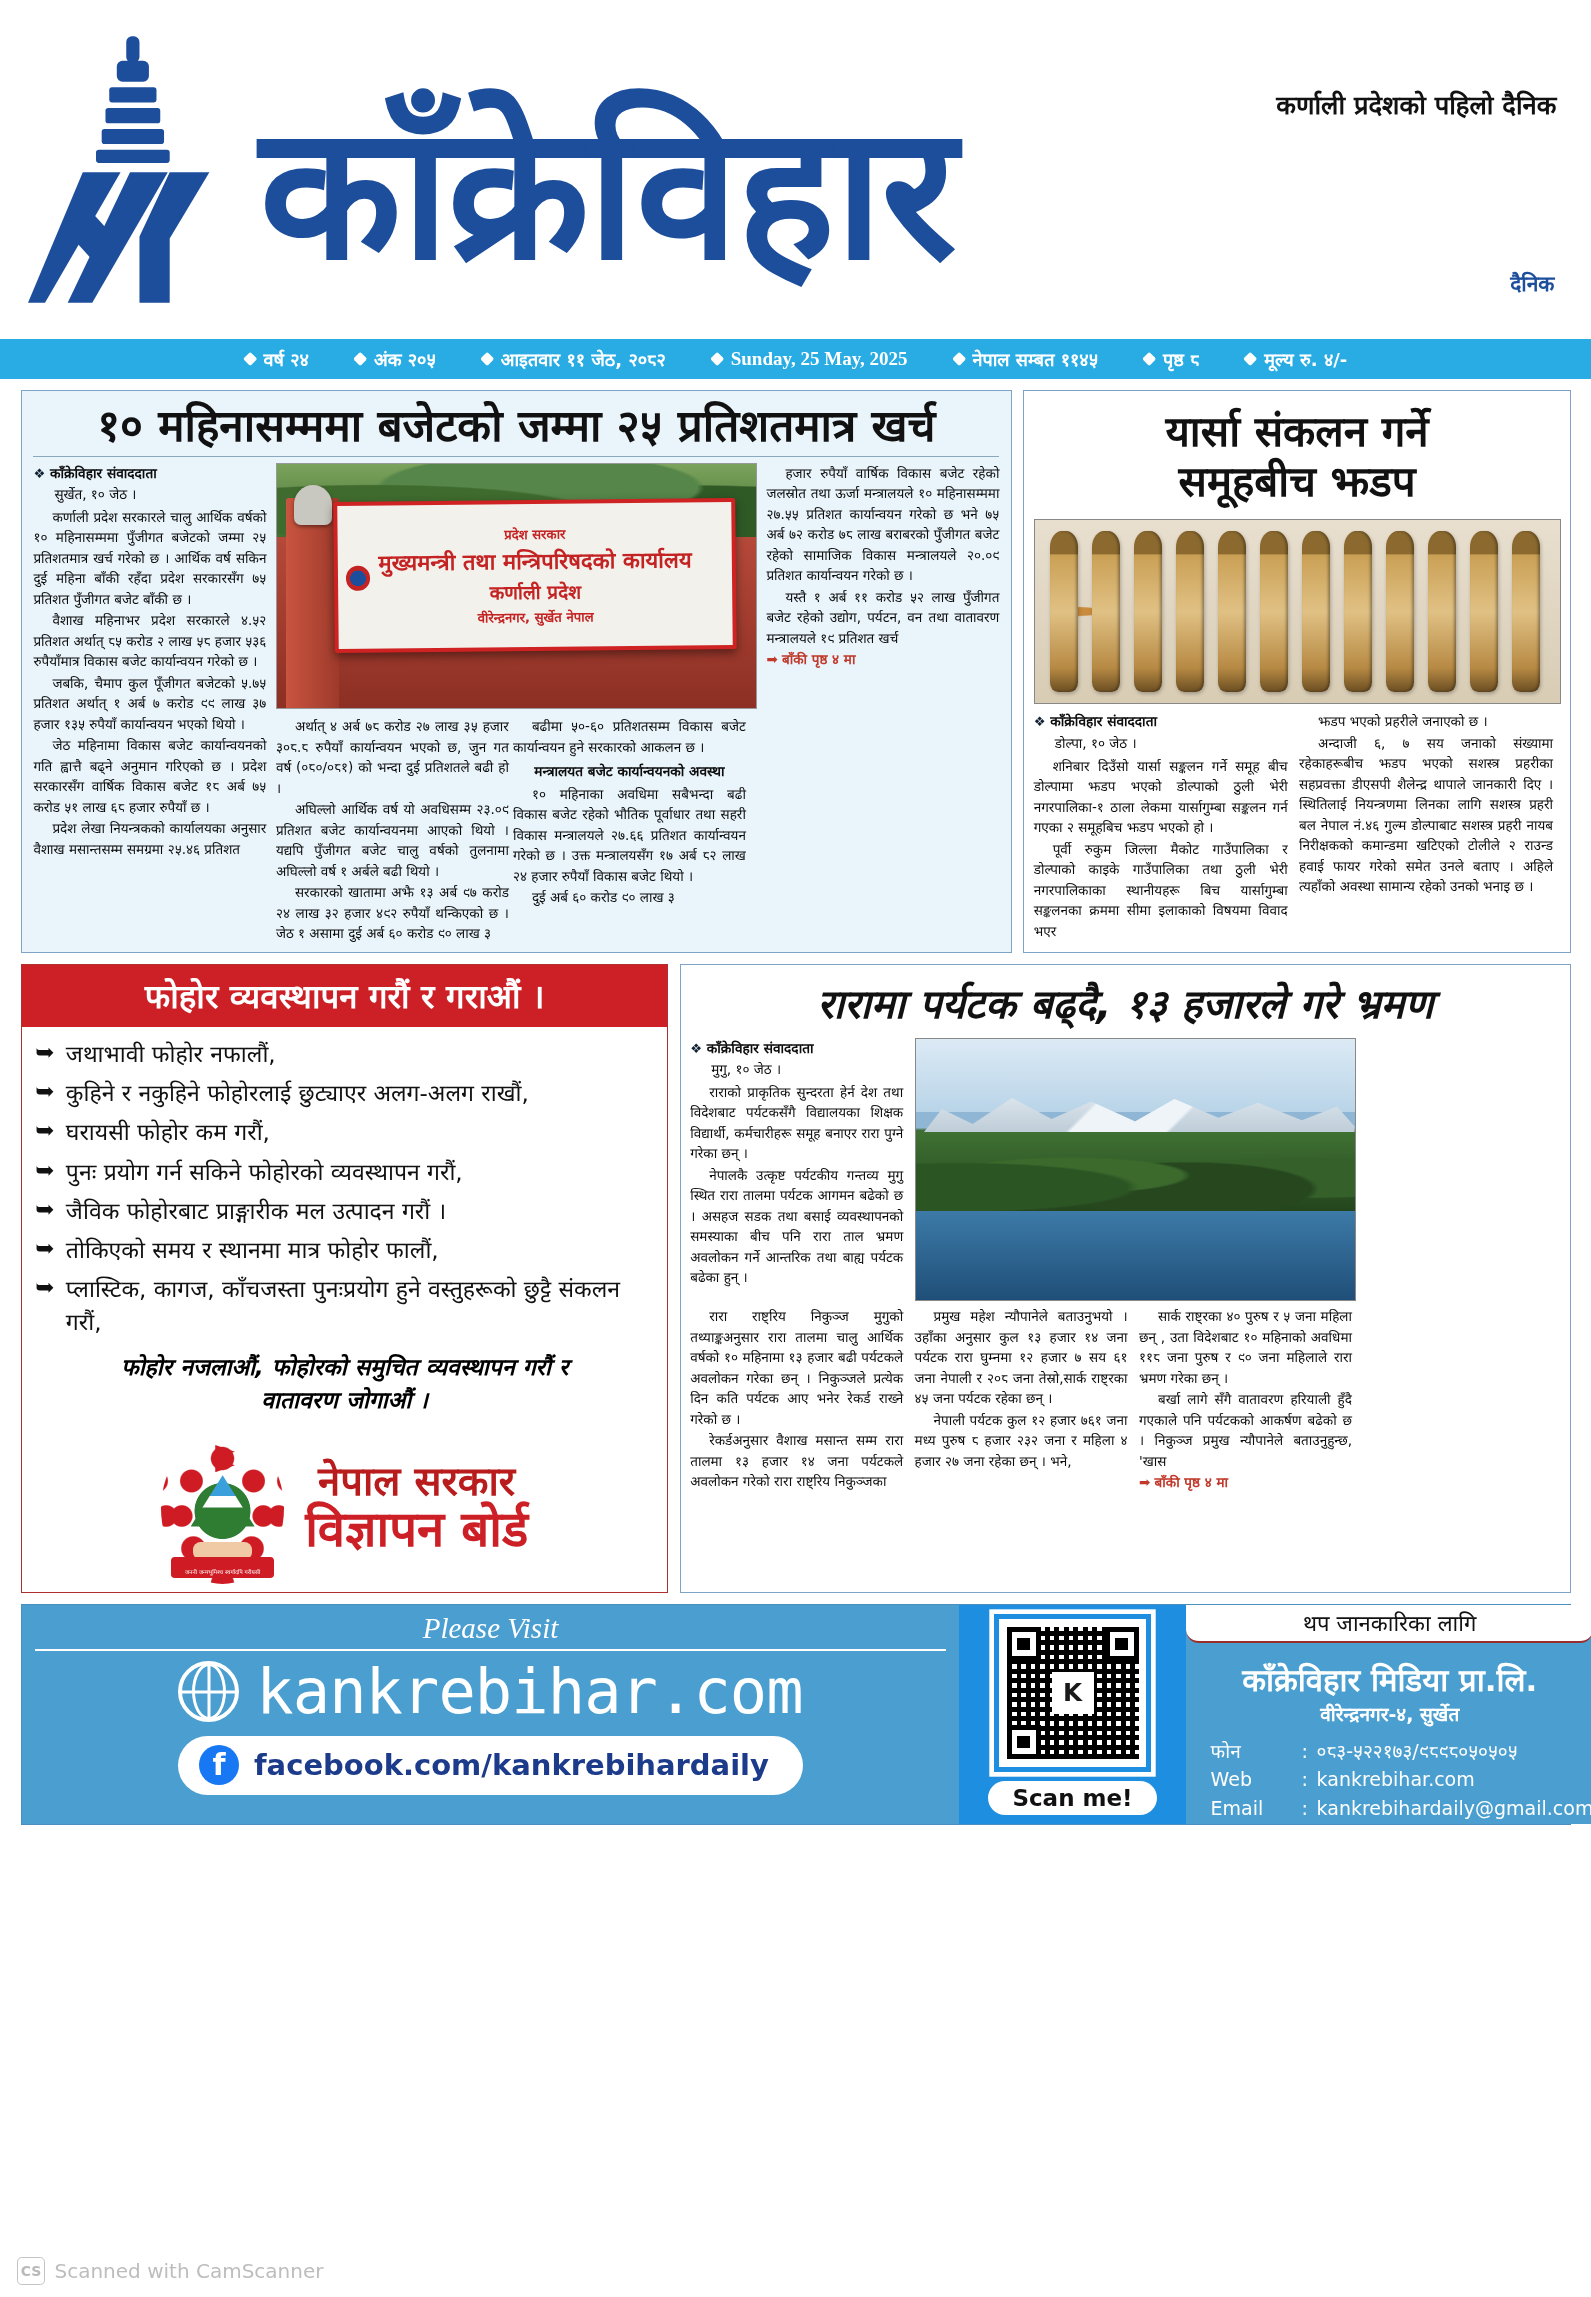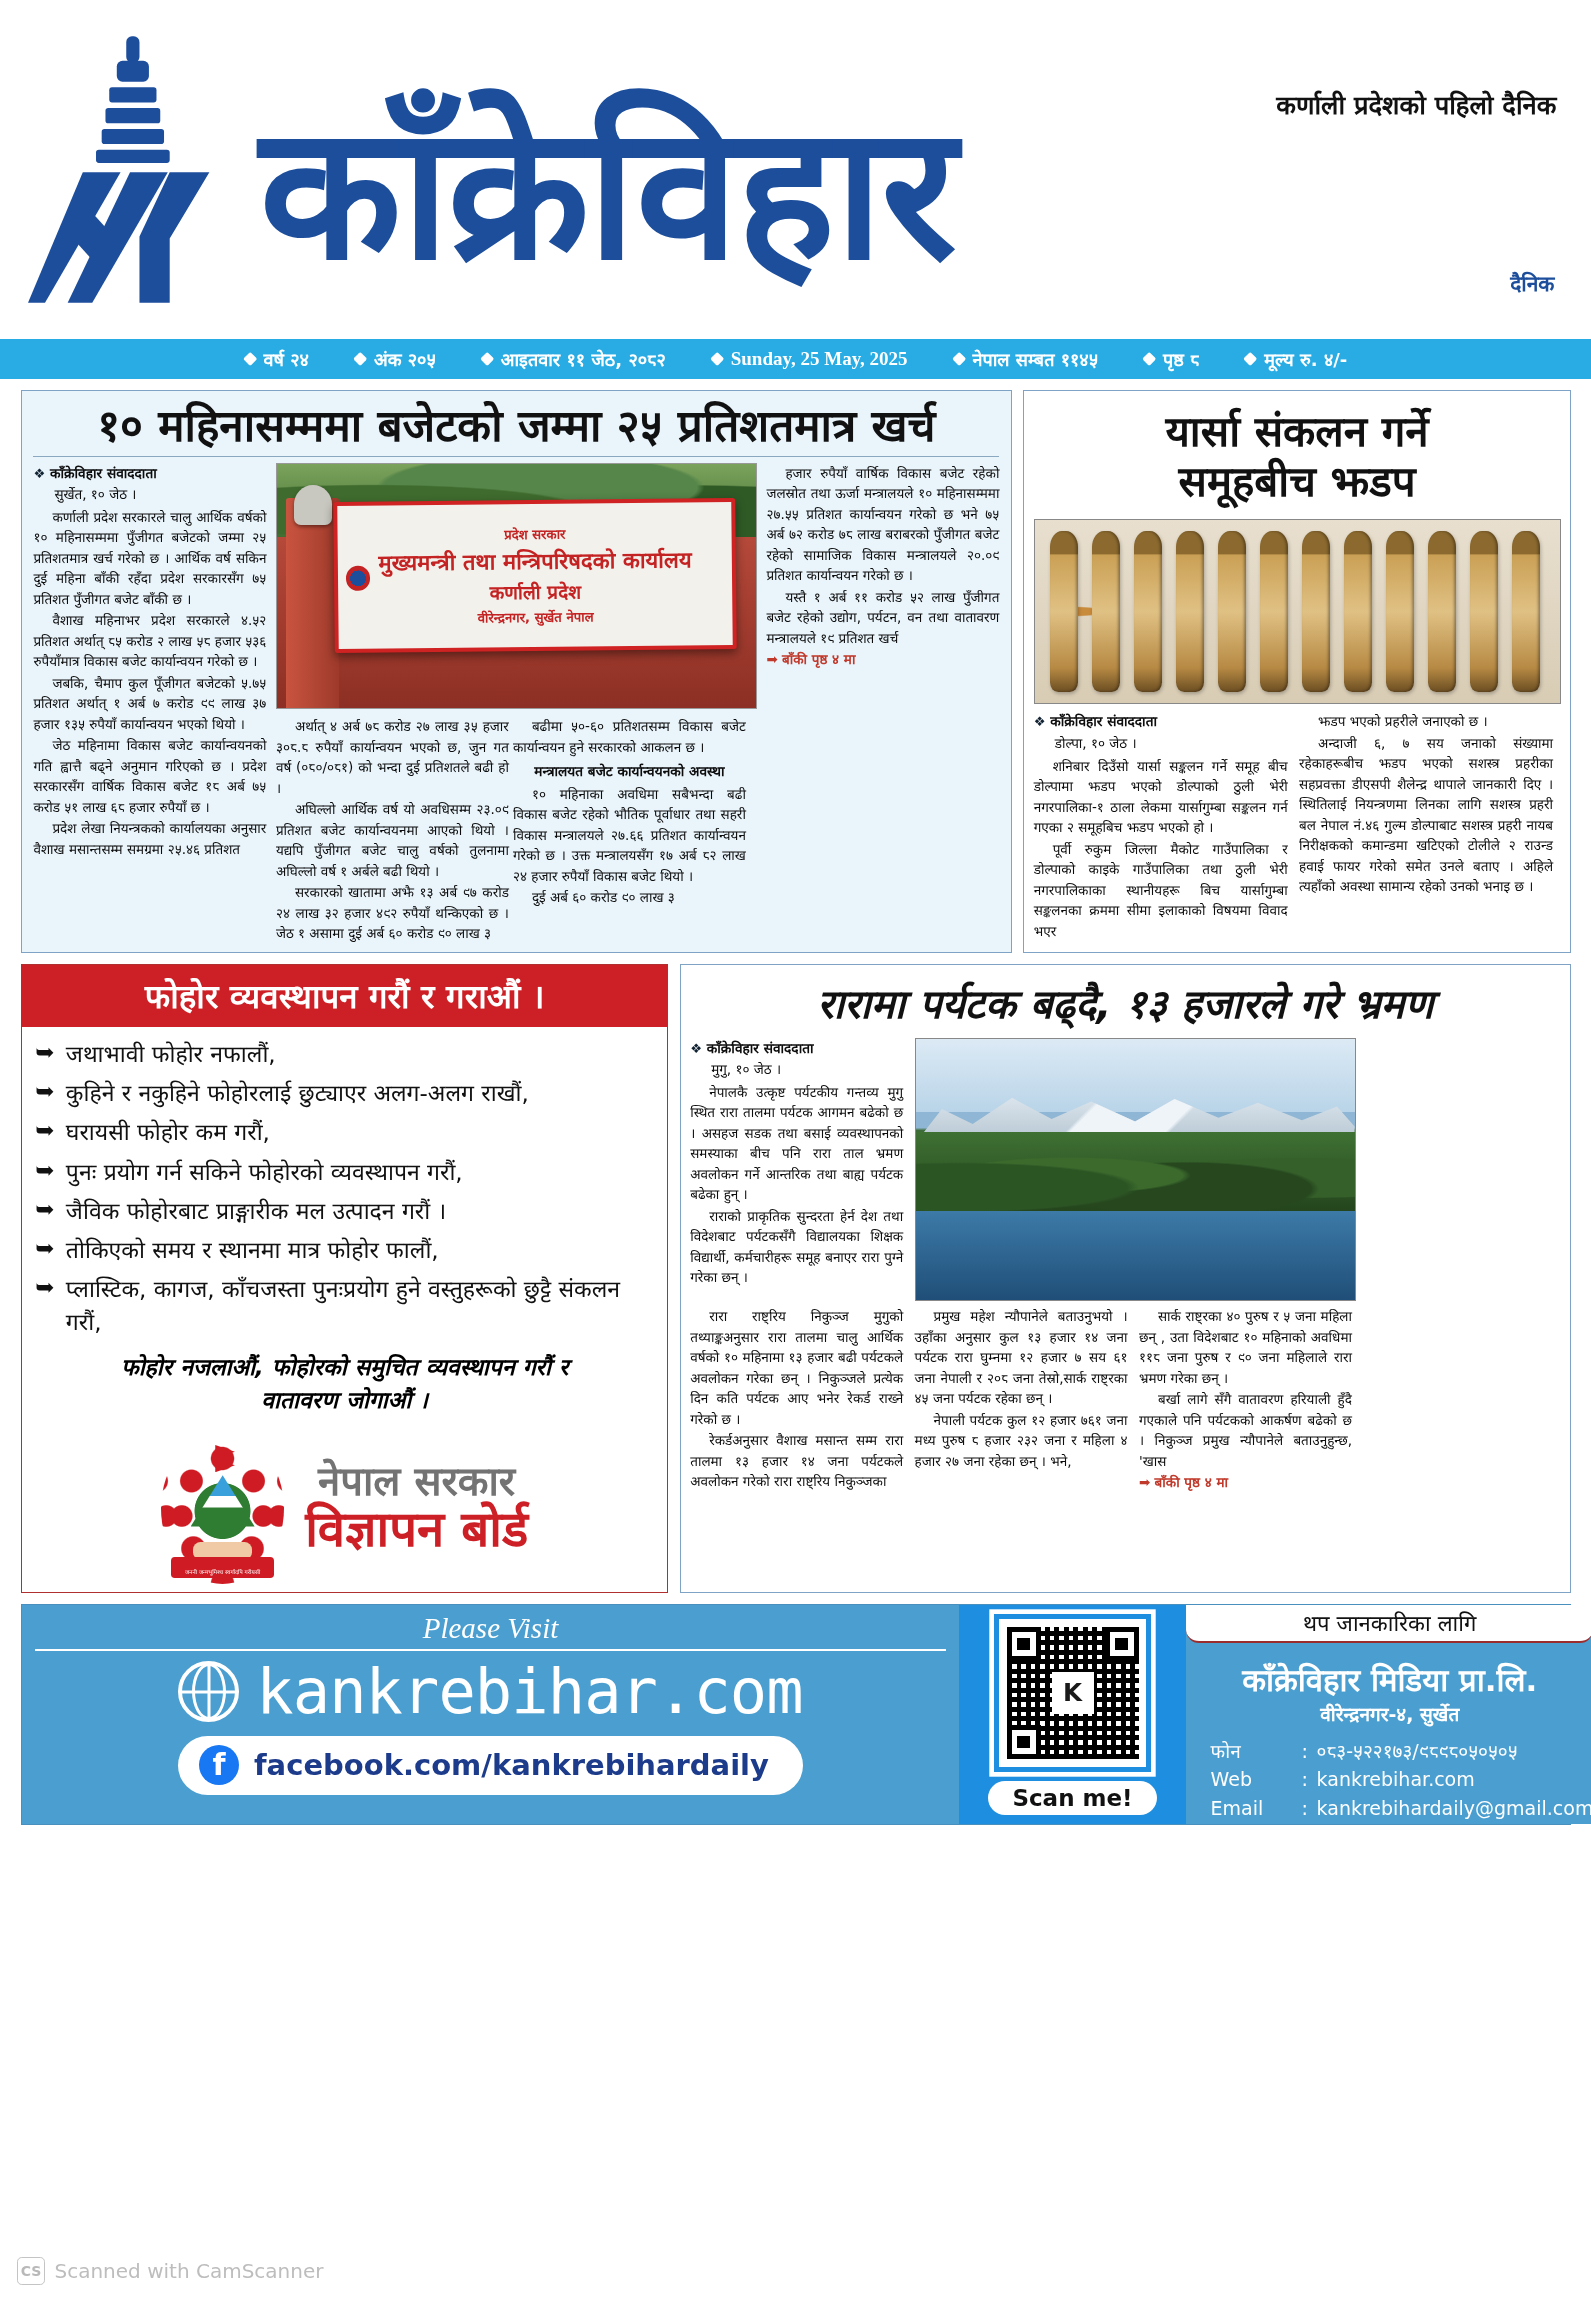--- a/index.html
+++ b/index.html
@@ -155,21 +155,21 @@
       clip-path: polygon(50% 0, 100% 100%, 0 100%); }
   .nep-emblem .flag { position:absolute; left:44%; top:8%; width:16%; height:18%;
       background:#cf1c24; clip-path: polygon(0 0, 100% 25%, 0 50%, 100% 75%, 0 100%); }
   .nep-emblem .hands { position:absolute; left:26%; bottom:16%; width:48%; height:12%;
       background:#f0c9a5; border-radius:7.6px; }
   .nep-emblem .ribbon { position:absolute; left:8%; bottom:4%; width:84%; height:14%;
       background:#cf1c24; border-radius:3.8px; }
   .nep-emblem .ribbon-txt { position:absolute; left:0; right:0; bottom:5%;
       text-align:center; color:#fff; font-size:5.7px; font-family:"DejaVu Sans",sans-serif;}
   .gov-words { text-align:center; }
-  .gov-l1 { font-family:"DejaVu Sans", sans-serif; font-weight:700; color:#737373; font-size:40px; line-height:1.1;}
+  .gov-l1 { font-family:"DejaVu Sans", sans-serif; font-weight:700; color:#b91c1c; font-size:40px; line-height:1.1;}
   .gov-l2 { font-family:"DejaVu Sans", sans-serif; font-weight:700; color:#cc2026; font-size:49px; line-height:1.1;}
 
   
   .rara { width: 899px; border:0.9px solid #7fa3c4; background:#fff; padding:5.7px 9.5px 7.6px; }
   .rara-head { font-family:"DejaVu Sans", sans-serif; font-weight:700; font-size:40px;
                text-align:center; color:#111; margin:3.8px 0 7.6px;font-style:italic; }
   .rara-top { display:flex; gap:11.4px; }
   .rara .col { width:213px; font-size:13.5px; }
   .photo-rara { width: 441px; height: 263px; border:0.9px solid #888; position:relative; overflow:hidden;
      background:linear-gradient(180deg,#cfe4f2 0 26%, #8fb6d4 27% 34%, #3f6d3a 35% 62%, #2d5c8a 63%); }
@@ -464,22 +464,22 @@
 
       <div class="rara">
         <div class="rara-head">रारामा पर्यटक बढ्दै, १३ हजारले गरे भ्रमण</div>
         <div class="rara-top">
           <div class="col">
             <div class="byline">
               <span class="dmd">❖</span>
               <span>काँक्रेविहार संवाददाता</span>
             </div>
             <div class="dateline">मुगु, १० जेठ ।</div>
+            <p>राराको प्राकृतिक सुन्दरता हेर्न देश तथा विदेशबाट पर्यटकसँगै विद्यालयका शिक्षक विद्यार्थी, कर्मचारीहरू समूह बनाएर रारा पुग्ने गरेका छन् ।</p>
             <p>नेपालकै उत्कृष्ट पर्यटकीय गन्तव्य मुगु स्थित रारा तालमा पर्यटक आगमन बढेको छ । असहज सडक तथा बसाई व्यवस्थापनको समस्याका बीच पनि रारा ताल भ्रमण अवलोकन गर्ने आन्तरिक तथा बाह्य पर्यटक बढेका हुन् ।</p>
-            <p>राराको प्राकृतिक सुन्दरता हेर्न देश तथा विदेशबाट पर्यटकसँगै विद्यालयका शिक्षक विद्यार्थी, कर्मचारीहरू समूह बनाएर रारा पुग्ने गरेका छन् ।</p>
           </div>
           <div class="photo-rara">
             <div class="sky"></div>
             <div class="mtns"></div>
             <div class="forest"></div>
             <div class="lake"></div>
           </div>
         </div>
         <div class="rara-bottom">
           <div class="col">

